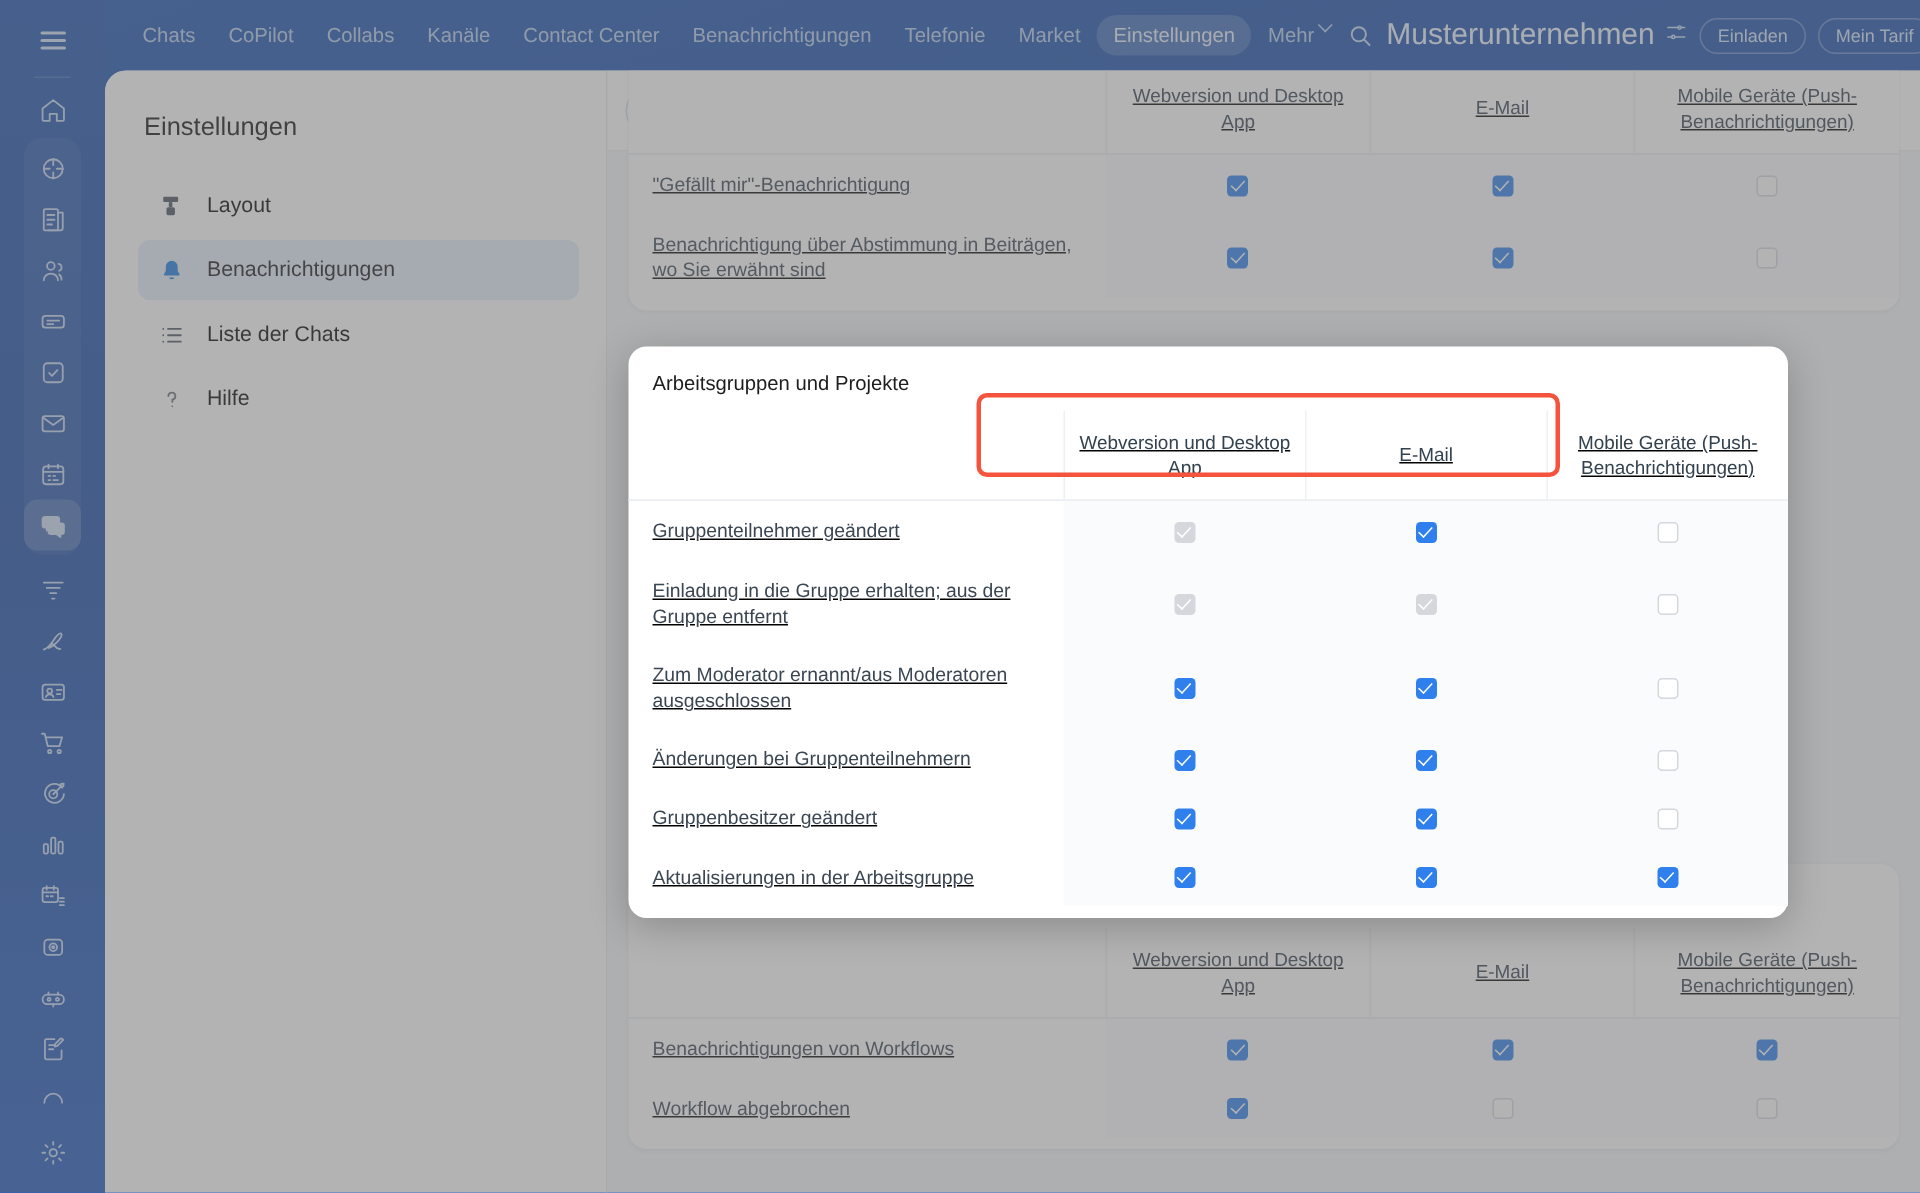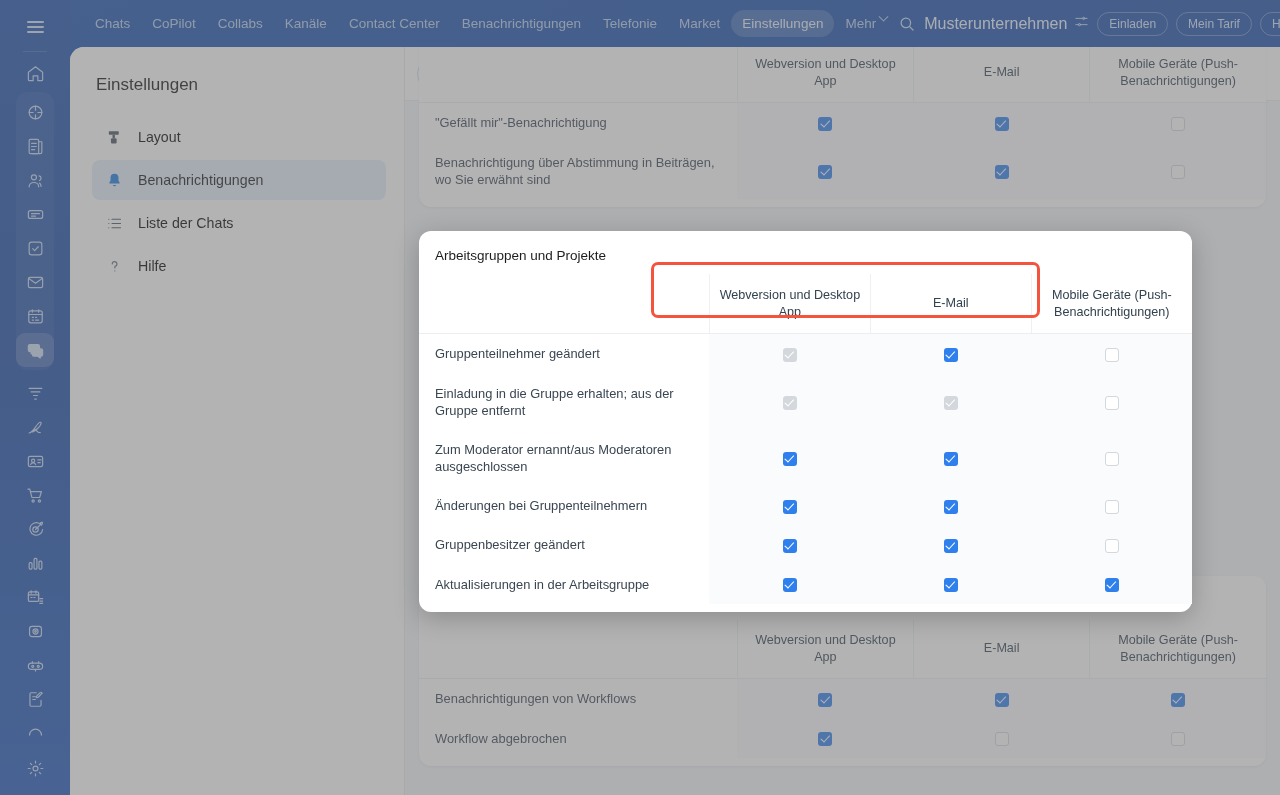--- a/index.html
+++ b/index.html
@@ -67,21 +67,21 @@
     color: #b7cdeb; font-size: 13.5px; padding: 6px 11px; border-radius: 16px;
     white-space: nowrap; cursor: pointer;
   }
   .nav-link.active { background: rgba(255,255,255,.17); color: #e6eefb; }
   .nav-more { display: flex; align-items: flex-start; gap: 4px; }
   .chev { width: 7px; height: 7px; border-right: 1.4px solid #b7cdeb; border-bottom: 1.4px solid #b7cdeb;
           transform: rotate(45deg) translate(-2px,-2px); }
   .nav-right { margin-left: auto; display: flex; align-items: center; gap: 8px; padding-right: 6px; }
   .search-icon { width: 18px; height: 18px; cursor: pointer; }
   .search-icon svg { width: 18px; height: 18px; stroke: #c6d9f3; fill: none; stroke-width: 1.7; }
-  .company { color: #e9f1fc; font-size: 16px; display: flex; align-items: center; gap: 7px; cursor: pointer; }
+  .company { color: #e9f1fc; font-size: 20px; display: flex; align-items: center; gap: 7px; cursor: pointer; }
   .sliders svg { width: 15px; height: 15px; stroke: #c6d9f3; fill: none; stroke-width: 1.5; stroke-linecap: round; }
   .pill {
     border: 1px solid rgba(255,255,255,.33); color: #d2e2f7; font-size: 12px;
     padding: 4px 11px; border-radius: 14px; cursor: pointer; white-space: nowrap;
   }
 
   
   .panel {
     position: absolute; left: 70px; top: 47px; right: 0; bottom: 0;
     background: #ffffff; border-radius: 14px 0 0 0; overflow: hidden;
@@ -116,21 +116,21 @@
   .main-head-title { font-size: 15px; color: #1b1b1b; }
 
   .scroll-area { position: absolute; left:0; right:0; top:54px; bottom:0; padding: 0 14px; }
 
   .card {
     background: #ffffff; border-radius: 12px; margin-bottom: 16px;
     box-shadow: 0 1px 3px rgba(16,24,40,.06); padding: 0 0 8px;
   }
   .card-title { font-size: 13.5px; color: #1d1d1d; padding: 17px 16px 11px; }
 
-  table.nt { width: 100%; border-collapse: collapse; table-layout: fixed; }
+  table.nt { width: 100%; border-collapse: collapse; table-layout: fixed; text-decoration: underline; }
   table.nt col.c-lbl { width: 233px; }
   table.nt col.c-col { width: 129px; }
   table.nt thead th {
     font-weight: 400; font-size: 12.6px; color: #33424f; line-height: 1.33;
     padding: 13px 8px; text-align: center; vertical-align: middle;
     border-bottom: 1px solid #eceef1; border-left: 1px solid #eef0f3;
     height: 56px;
   }
   table.nt thead th.lbl { border-left: none; }
   table.nt tbody td {

